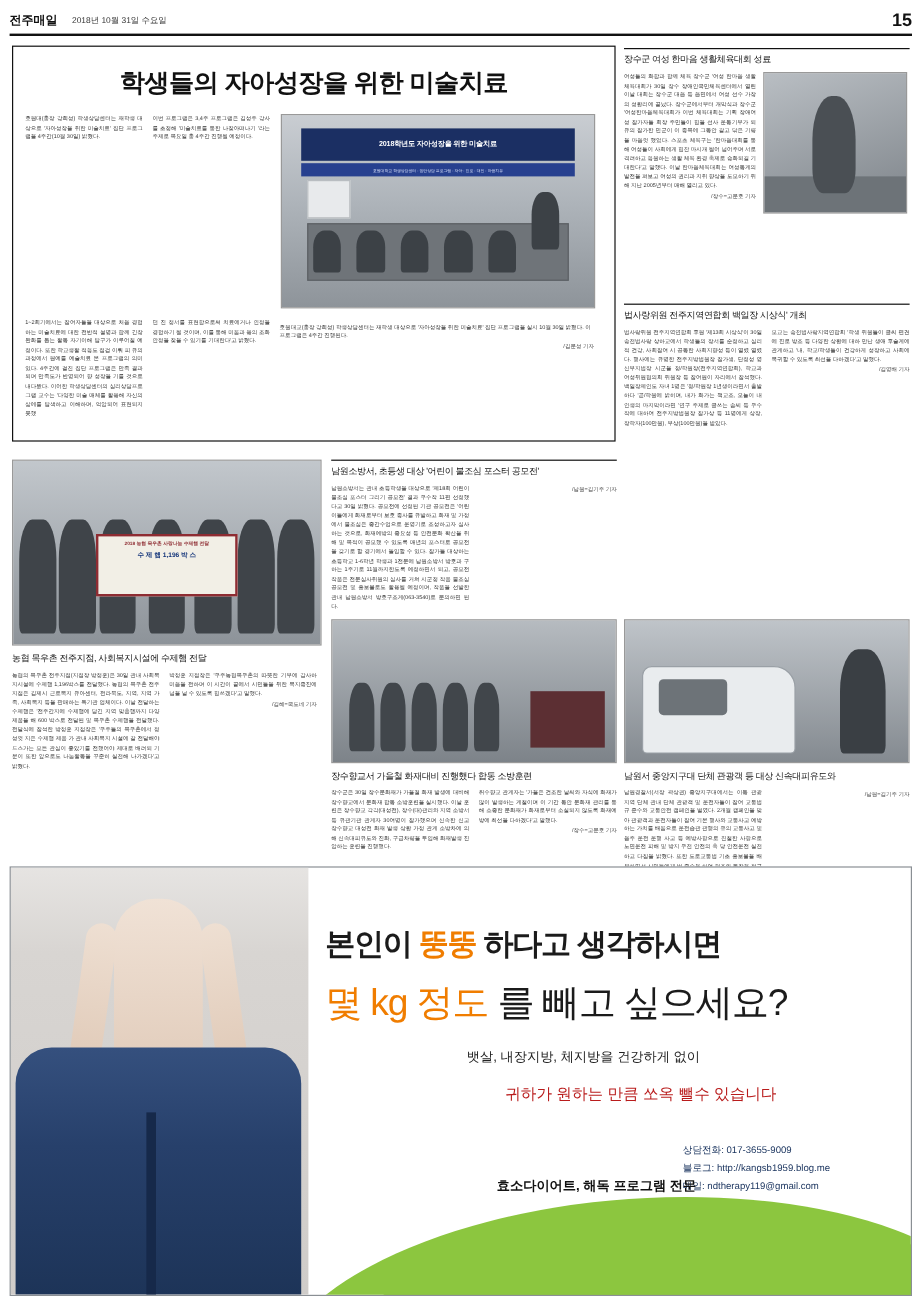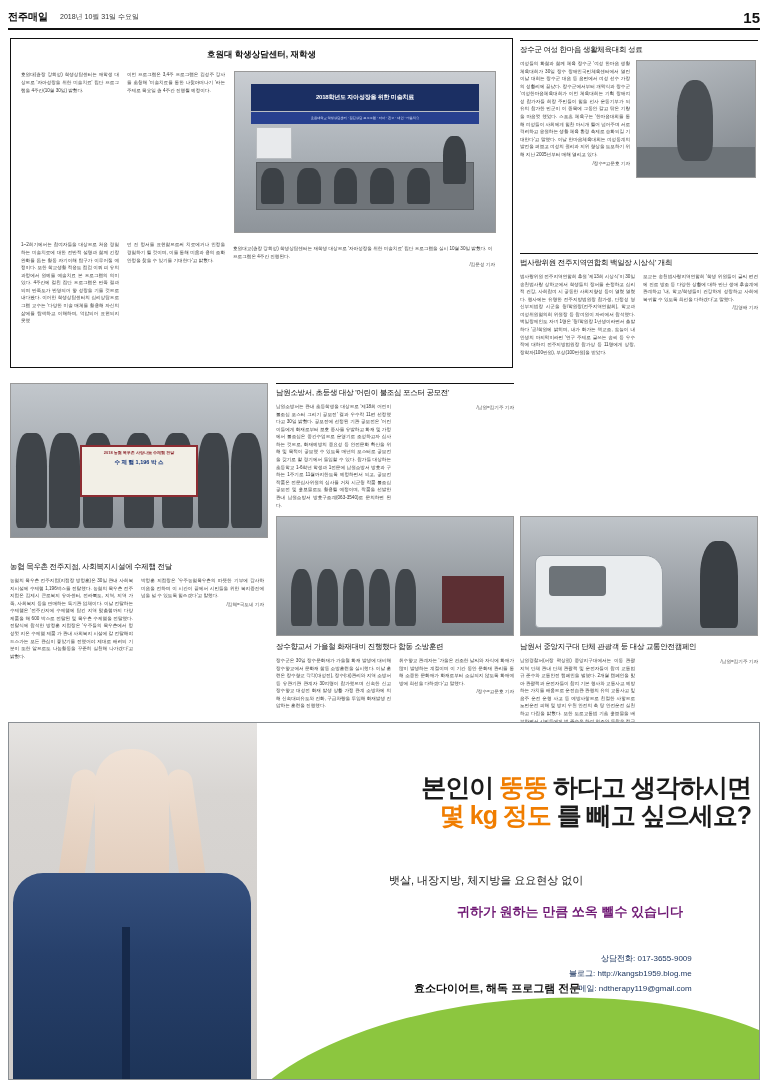--- a/index.html
+++ b/index.html
@@ -163,21 +163,21 @@
     background: #e9ecee; border: 1px solid #9aa0a6; border-radius: 8px 18px 4px 4px;
   }
   .tf-win { position: absolute; left: 10%; top: 14%; width: 46%; height: 42%; background: #6d7378; border-radius: 4px; }
   .tf-person { position: absolute; right: 8%; bottom: 6%; width: 16%; height: 74%; background: #3a3f44; border-radius: 40% 40% 8% 8%; }
   .art-traffic .cols { display: flex; gap: 8px; margin-top: 5px; }
   .art-traffic .cols .c { width: 115px; }
 
   
   .ad {
     position: absolute; left: 8px; top: 722px; width: 752px; height: 358px;
-    border: 1px solid #8a8f94; background: #ffffff; overflow: hidden; text-align: right;
+    border: 1px solid #8a8f94; background: #ffffff; overflow: hidden;
   }
   .ad-photo {
     position: absolute; left: 0; top: 0; width: 248px; height: 356px;
     background: linear-gradient(180deg,#e6e4e2 0%, #d8d5d2 20%, #cfccc9 100%);
     overflow: hidden;
   }
   .ad-jeans {
     position: absolute; left: 4px; top: 150px; width: 238px; height: 206px;
     background: linear-gradient(180deg,#35507e 0%, #27406b 40%, #1d3458 100%);
     border-radius: 30px 30px 0 0;
@@ -193,24 +193,24 @@
   }
   .ad-arm-l { position: absolute; left: 56px; top: 46px; width: 26px; height: 120px; background: linear-gradient(180deg,#eedfd2,#e0cab8); border-radius: 14px; transform: rotate(8deg); }
   .ad-arm-r { position: absolute; left: 164px; top: 46px; width: 26px; height: 120px; background: linear-gradient(180deg,#eedfd2,#e0cab8); border-radius: 14px; transform: rotate(-8deg); }
 
   .ad-headline {
     position: absolute; left: 262px; top: 46px; width: 480px;
     font-size: 25px; font-weight: bold; color: #1b1b1b; letter-spacing: -1px;
     line-height: 1.5;
   }
   .ad-accent { color: #f07d00; }
-  .ad-line2 { position: absolute; left: 262px; top: 76px; width: 480px;
-    font-size: 25px; font-weight: bold; color: #1b1b1b; letter-spacing: -1px; }
+  .ad-line2 { position: absolute; left: 262px; top: 92px; width: 480px;
+    font-size: 31px; font-weight: normal; color: #1b1b1b; letter-spacing: -1px; }
   .ad-sub1 { position: absolute; left: 380px; top: 150px; font-size: 11px; color: #222; }
-  .ad-sub2 { position: absolute; left: 448px; top: 180px; font-size: 13px; color: #701a75; font-weight: bold; }
+  .ad-sub2 { position: absolute; left: 412px; top: 180px; font-size: 13px; color: #b91c1c; font-weight: normal; }
   .ad-contact { position: absolute; left: 560px; top: 228px; font-size: 8px; line-height: 1.9; color: #17315c; }
   .ad-brand { position: absolute; left: 405px; top: 258px; font-size: 11px; font-weight: bold; color: #111; }
   .ad-swoosh {
     position: absolute; left: 210px; bottom: -60px; width: 620px; height: 140px;
     background: #8cc63f; border-radius: 50% 50% 0 0 / 100% 100% 0 0;
     transform: rotate(-4deg);
   }
   .ad-swoosh2 {
     position: absolute; left: 250px; bottom: -72px; width: 600px; height: 140px;
     background: #5b8f1f; border-radius: 50% 50% 0 0 / 100% 100% 0 0;
@@ -221,22 +221,22 @@
 <body>
 
 <div class="masthead">
   <span class="mast-left">전주매일</span>
   <span class="mast-date">2018년 10월 31일 수요일</span>
   <span class="mast-page">15</span>
 </div>
 <div class="mast-rule"></div>
 
 <div class="art-main">
+  <h1>학생들의 자아성장을 위한 미술치료</h1>
   <div class="sub">
-    <div>호원대 학생상담센터, 재학생</div>
   </div>
 
   <div class="lede-wrap">
     <div class="lede-cols">
       <div class="c body-col">호원대(총장 강희성) 학생상담센터는 재학생 대상으로 '자아성장을 위한 미술치료' 집단 프로그램을 4주간(10월 30일) 밝혔다.</div>
       <div class="c body-col">이번 프로그램은 3,4주 프로그램은 김성주 강사를 초청해 '미술치료를 통한 나찾아떠나기 '라는 주제로 목요일 총 4주간 진행될 예정이다.</div>
     </div>
     <div>
       <div class="photo-main">
         <div class="ph-banner">2018학년도 자아성장을 위한 미술치료</div>
@@ -306,21 +306,21 @@
     <div class="dn-person" style="left:28%;"></div>
     <div class="dn-person" style="left:44%;"></div>
     <div class="dn-person" style="left:59%;"></div>
     <div class="dn-person" style="left:73%;"></div>
     <div class="dn-person" style="left:86%;"></div>
     <div class="dn-board">
       <div class="l1">2018 농협 목우촌 사랑나눔 수제햄 전달</div>
       <div class="l2">수 제 햄  1,196 박 스</div>
     </div>
   </div>
-  <div class="art-title-sm" style="margin-top:24px;">농협 목우촌 전주지점, 사회복지시설에 수제햄 전달</div>
+  <div class="art-title-sm" style="margin-top:6px;">농협 목우촌 전주지점, 사회복지시설에 수제햄 전달</div>
   <div class="cols">
     <div class="c body-col">농협의 목우촌 전주지점(지점장 방정훈)은 30일 관내 사회복지시설에 수제햄 1,196박스를 전달했다.
 농협의 목우촌 전주지점은 김제시 근로복지 유아센터, 전라북도, 지역, 지역 가족, 사회복지 등을 판매하는 독기관 업체이다.
 이날 전달하는 수제햄은 '전주간지에 수제햄에 담긴 지역 맞춤햄까지 다양 제품을 해 600 박스로 전달된 및 목우촌 수제햄을 전달했다.
 전달식에 참석한 방정훈 지점장은 '우주들의 목우촌에서 정성껏 지은 수제햄 제품 가 관내 사회복지 시설에 갈 전달해야 드스가는 모든 관심이 좋았기를 전했어야 제대로 배려되 기분이 또한 앞으로도 나눔활동을 꾸준히 실천해 나가겠다'고 밝혔다.</div>
     <div class="c">
       <div class="body-col">박정훈 지점장은 '우주농협목우촌의 따뜻한 기부에 감사하 미음을 전하며 이 시간이 끝에서 시민들을 위한 복지증진에 넘을 널 수 있도록 힘쓰겠다'고 말했다.</div>
       <div class="byline">/김혜=국도네 기자</div>
     </div>
   </div>
@@ -359,21 +359,21 @@
   </div>
 </div>
 
 <div class="art-traffic">
   <div class="photo-traffic">
     <div class="tf-car">
       <div class="tf-win"></div>
     </div>
     <div class="tf-person"></div>
   </div>
-  <div class="art-title-sm" style="margin-top:6px;">남원서 중앙지구대 단체 관광객 등 대상 교통안전캠페인</div>
+  <div class="art-title-sm" style="margin-top:6px;">남원서 중앙지구대 단체 관광객 등 대상 신속대피유도와</div>
   <div class="cols">
     <div class="c body-col">남원경찰서(서장 곽상권) 중앙지구대에서는 이동 관광 지역 단체 관내 단체 관광객 및 운전자들이 참여 교통법규 준수와 교통안전 캠페인을 벌였다.
 2개월 캠페인을 맞아 관광객과 운전자들이 참여 기본 행사와 교통사고 예방하는 가치를 배움으로 운전습관 관행의 유의 교통사고 및 음주 운전 운행 사고 등 예방사항으로 친절한 사항으로 노면운전 피해 및 방지 우천 안전의 축 당 안전운전 실천하고 다짐을 밝혔다.
 또한 도로교통법 기초 홍보물을 배부하면서 시민들에게 법 준수을 하여 협조와 동참을 적극 당부했다.
 중앙지구대장은 '앞으로 우리 지역의 특별은 단속과 교통사 안전 이슈하고 모든 시민들이 참여하는 사고를 적극 펼쳐 나가겠다'고 말했다.</div>
     <div class="c">
       <div class="byline">/남원=김기주 기자</div>
     </div>
   </div>
 </div>
@@ -388,21 +388,21 @@
 
   <div class="ad-headline">
     <span>본인이</span>
     <span class="ad-accent">뚱뚱</span>
     <span>하다고 생각하시면</span>
   </div>
   <div class="ad-line2">
     <span class="ad-accent">몇  kg  정도</span>
     <span>를 빼고 싶으세요?</span>
   </div>
-  <div class="ad-sub1">뱃살, 내장지방, 체지방을 요요현상 없이</div>
+  <div class="ad-sub1">뱃살, 내장지방, 체지방을 건강하게 없이</div>
   <div class="ad-sub2">귀하가 원하는 만큼 쏘옥 뺄수 있습니다</div>
 
   <div class="ad-contact">
     <div>상담전화: 017-3655-9009</div>
     <div>블로그: http://kangsb1959.blog.me</div>
     <div>메일: ndtherapy119@gmail.com</div>
   </div>
   <div class="ad-brand">효소다이어트, 해독 프로그램 전문</div>
 
   <div class="ad-swoosh2"></div>

